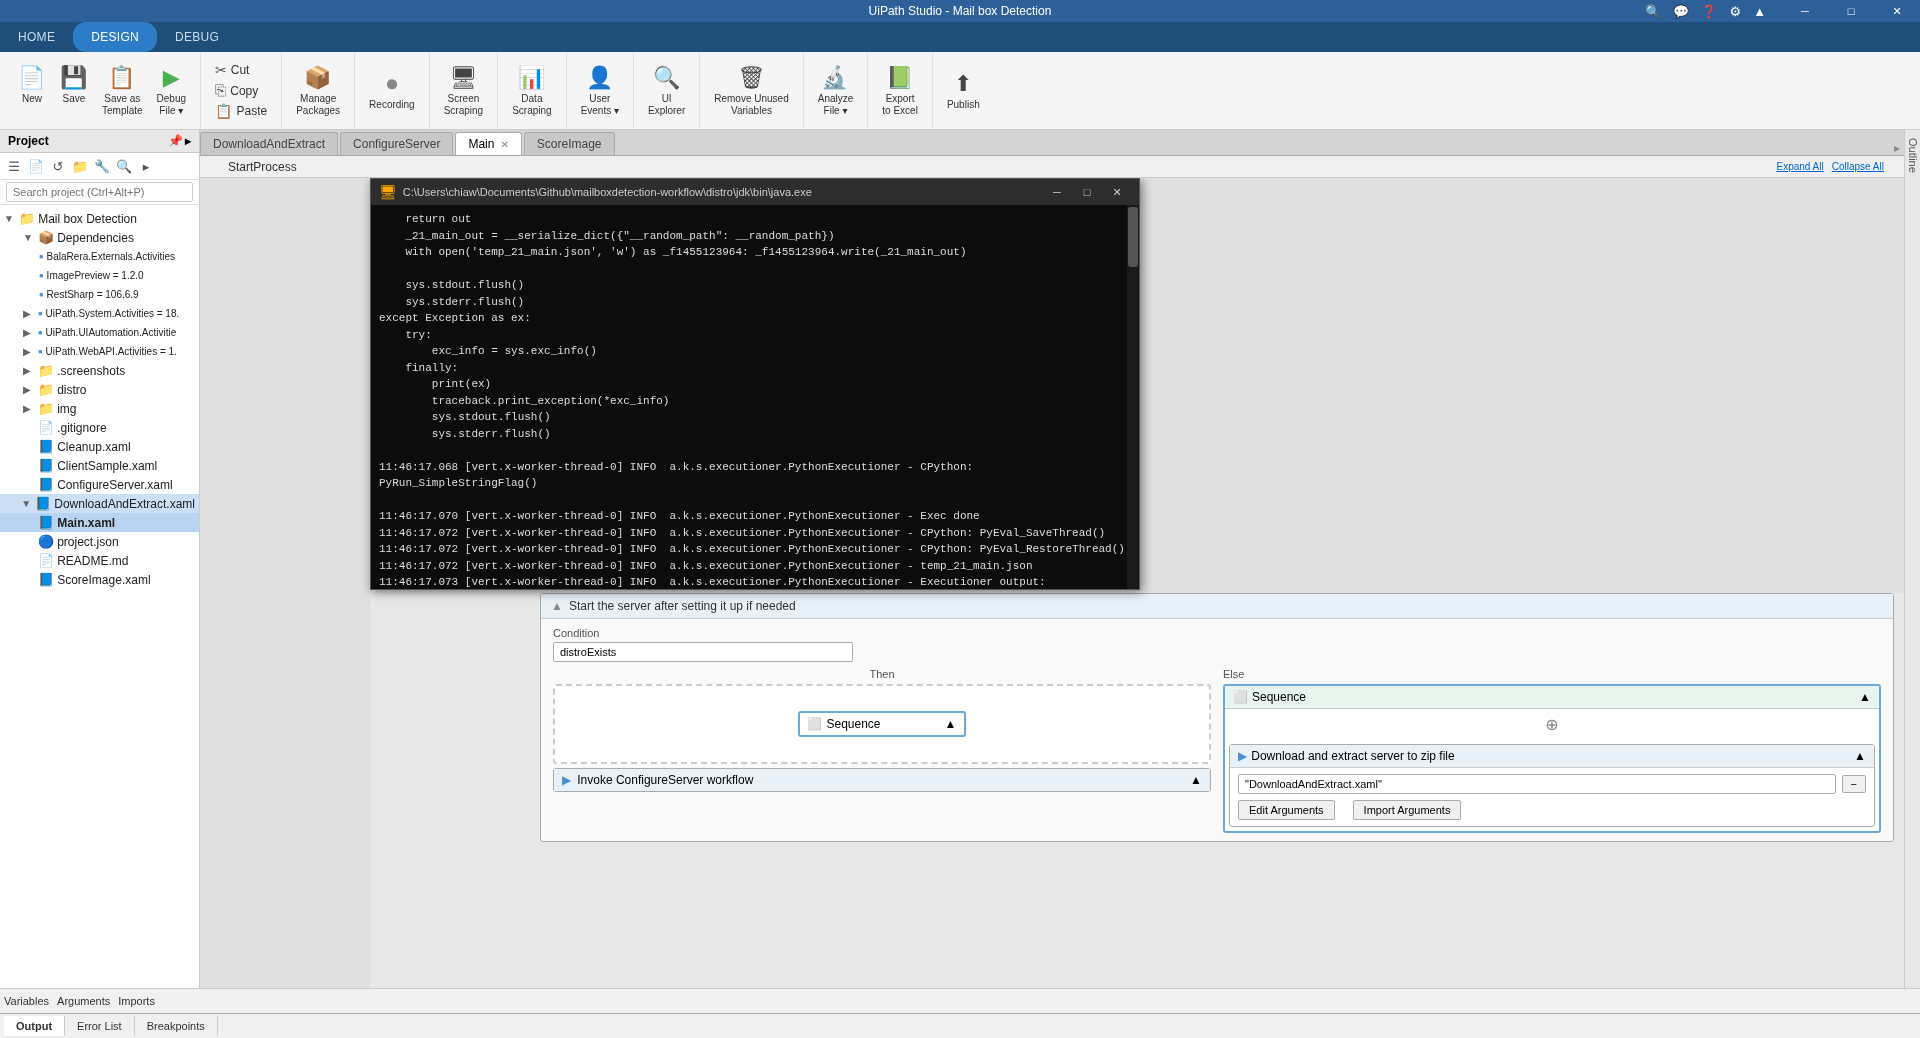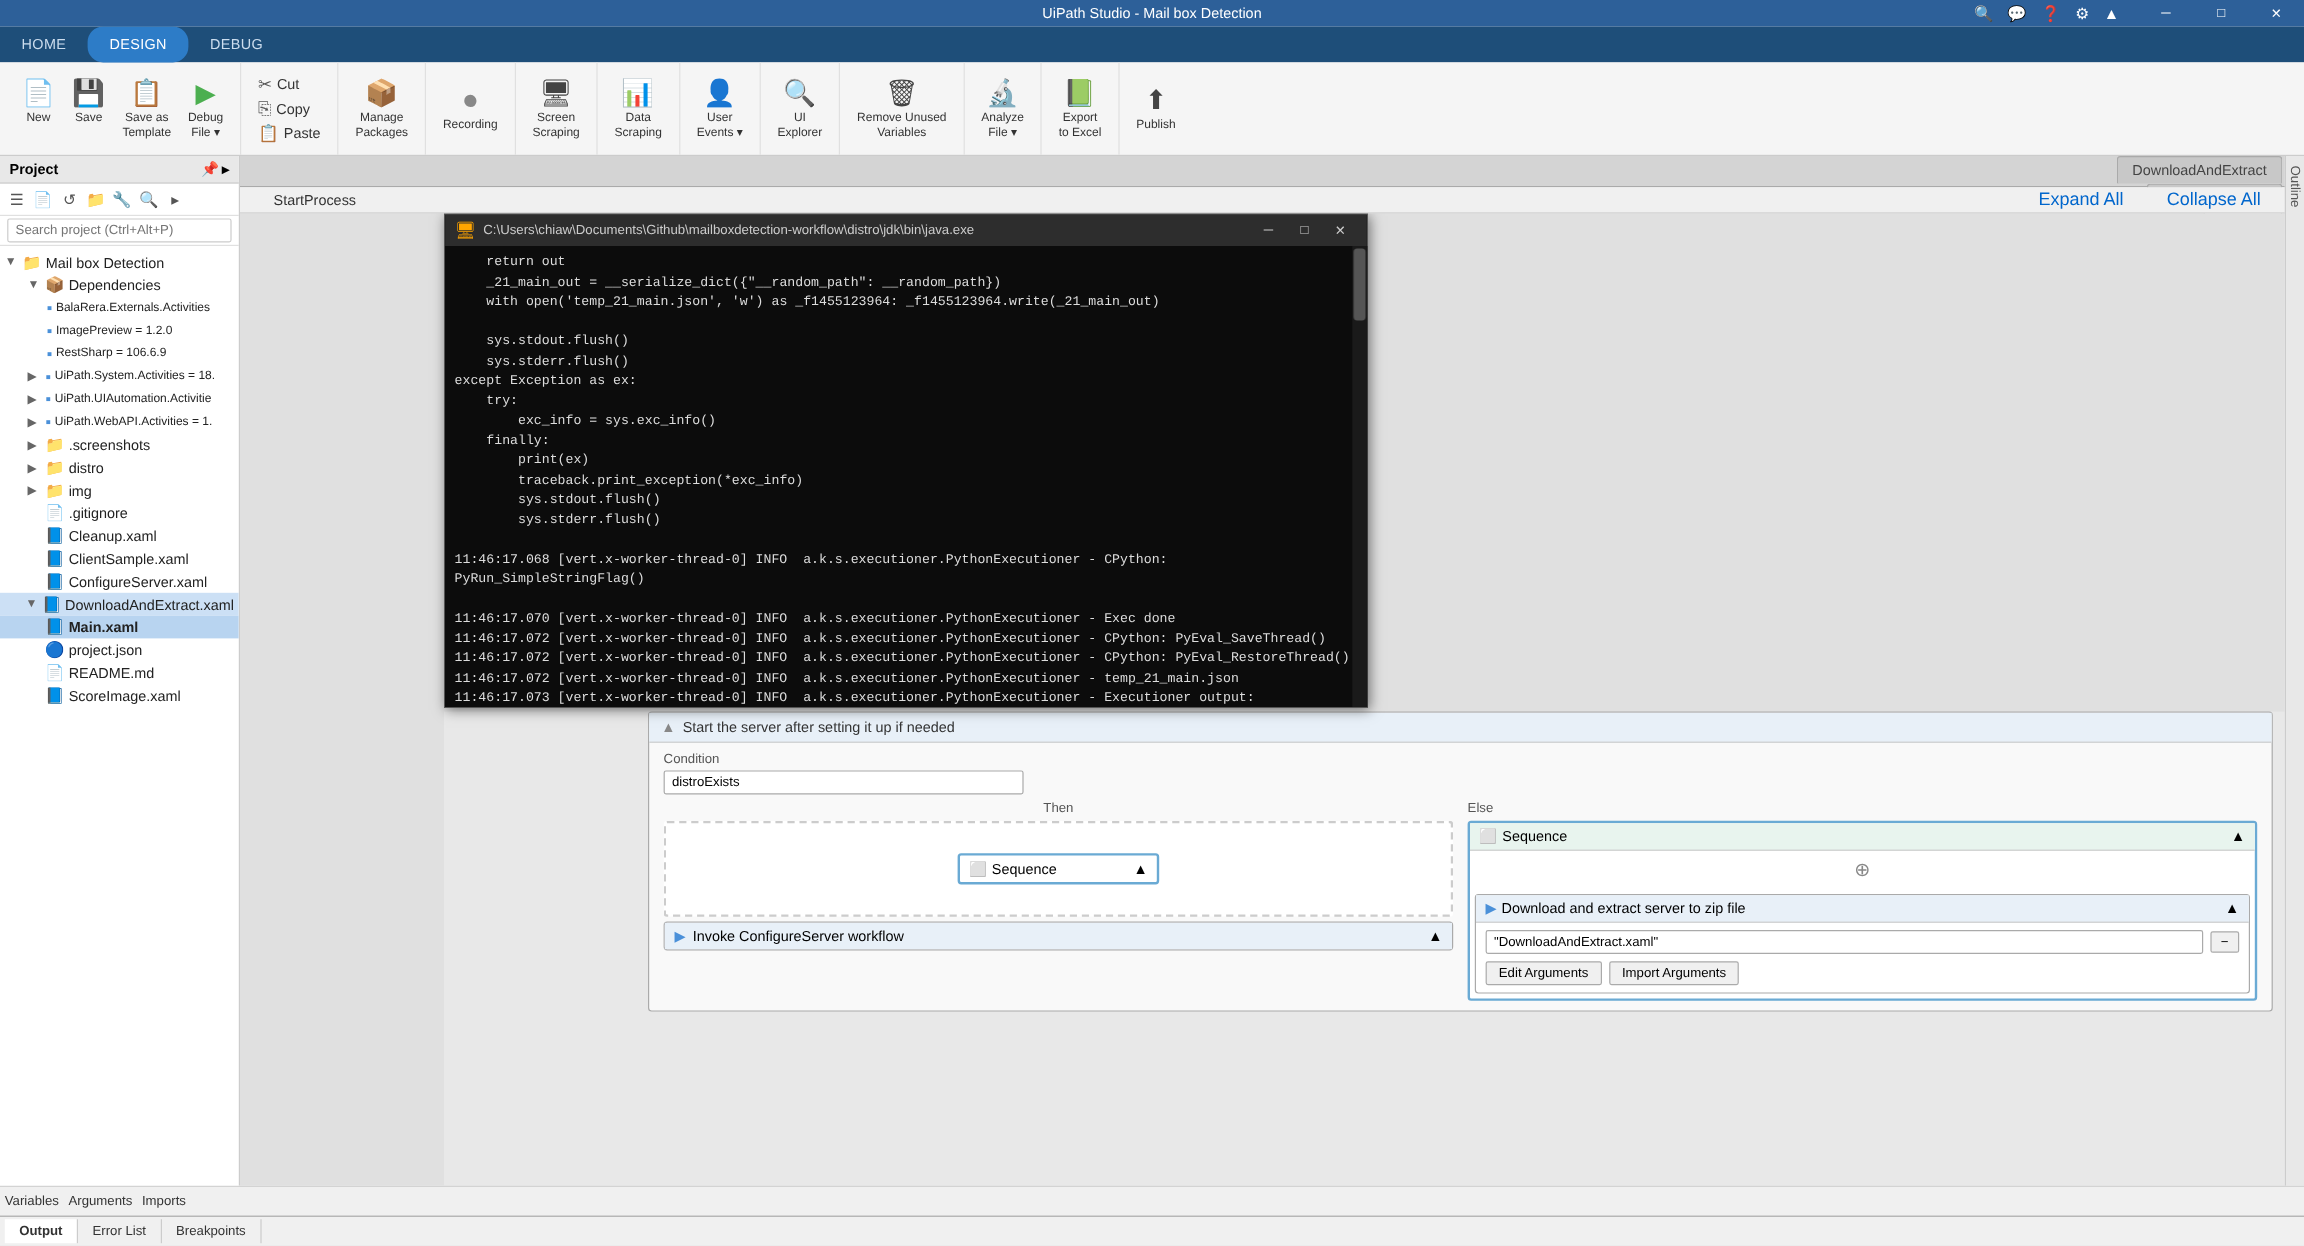--- a/index.html
+++ b/index.html
@@ -200,21 +200,20 @@
       flex-direction: column;
       background: #e8e8e8;
       min-width: 0;
     }
     #doc-tabs {
       background: #d4d4d4;
       display: flex;
       border-bottom: 1px solid #aaa;
       height: 26px;
       align-items: flex-end;
-      flex-direction: column;
     }
     .doc-tab {
       padding: 4px 12px;
       background: #c8c8c8;
       border: 1px solid #aaa;
       border-bottom: none;
       margin-right: 2px;
       cursor: pointer;
       font-size: 11px;
       color: #444;
@@ -334,24 +333,24 @@
       background: #f0f0f0;
       height: 22px;
       display: flex;
       align-items: center;
       justify-content: flex-end;
       padding: 0 20px;
       border-bottom: 1px solid #ccc;
       gap: 8px;
     }
     .expand-btn {
-      font-size: 15px;
+      font-size: 10px;
       color: #0066cc;
       cursor: pointer;
-      margin-left: 28px;
+      text-decoration: underline;
     }
   </style>
 </head>
 <body>
 
 <div id="title-bar">
   <span>UiPath Studio - Mail box Detection</span>
   <div class="title-icons">
     <span>🔍</span>
     <span>💬</span>
@@ -752,21 +751,21 @@
                     <div style="background:#e8f0f8;padding:4px 8px;font-size:11px;display:flex;align-items:center;gap:4px;border-bottom:1px solid #ccc;">
                       <span style="color:#4a90d9;">▶</span>
                       <span>Download and extract server to zip file</span>
                       <span style="margin-left:auto;cursor:pointer;">▲</span>
                     </div>
                     <div style="padding:6px 8px;">
                       <div style="display:flex;align-items:center;gap:6px;margin-bottom:6px;">
                         <input type="text" style="flex: 1 1 0%; padding: 3px 6px; border: 1px solid rgb(170, 170, 170); font-size: 11px; border-radius: 2px;" value="&quot;DownloadAndExtract.xaml&quot;">
                         <button style="padding:2px 8px;font-size:11px;background:#f0f0f0;border:1px solid #aaa;border-radius:2px;cursor:pointer;">−</button>
                       </div>
-                      <div style="display:flex;gap:6px;align-items:center;">
+                      <div style="display:flex;gap:18px;align-items:center;">
                         <button style="padding:3px 10px;font-size:11px;background:#f0f0f0;border:1px solid #aaa;border-radius:2px;cursor:pointer;">Edit Arguments</button>
                         <button style="padding:3px 10px;font-size:11px;background:#f0f0f0;border:1px solid #aaa;border-radius:2px;cursor:pointer;">Import Arguments</button>
                       </div>
                     </div>
                   </div>
                 </div>
               </div>
             </div>
           </div>
         </div>

